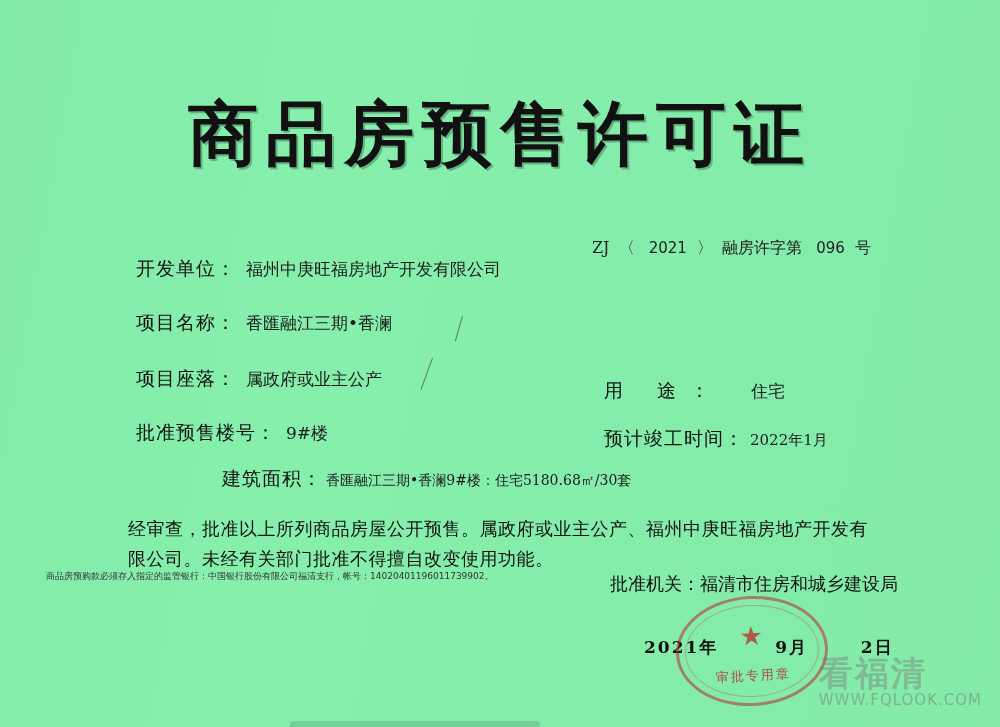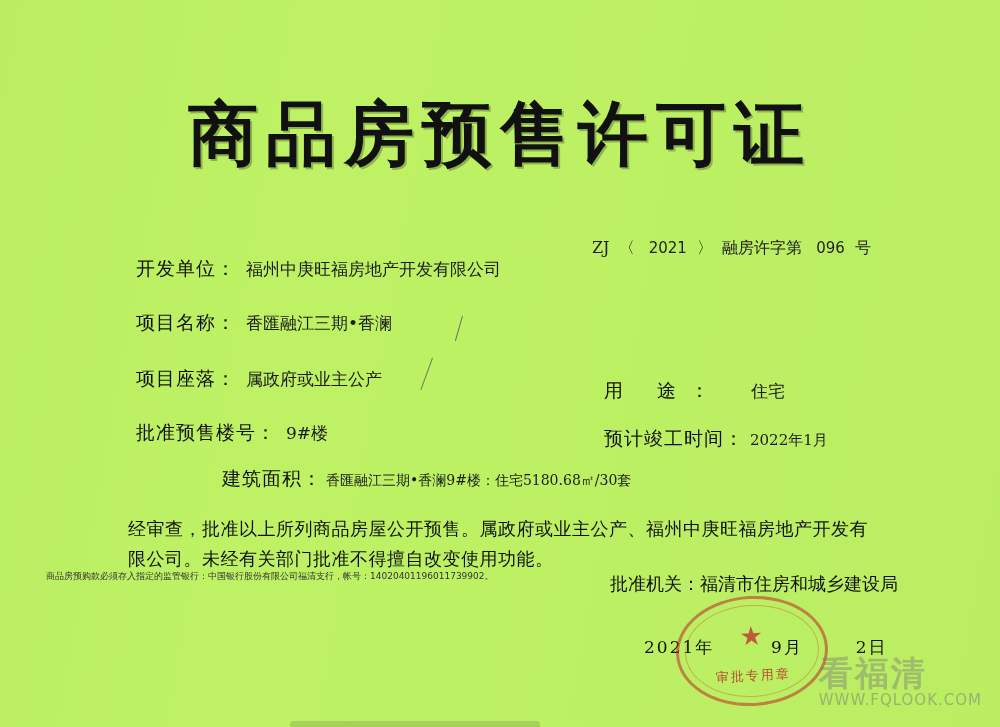--- a/index.html
+++ b/index.html
@@ -11,21 +11,21 @@
     height: 727px;
     background: #ffffff;
     font-family: "DejaVu Sans", "Liberation Sans", sans-serif;
     color: #1a1a1a;
     overflow: hidden;
     position: relative;
   }
   #page {
     position: absolute;
     inset: 0;
-    background: #bef264;
+    background: #86efac;
   }
   
   #page::before {
     content: "";
     position: absolute;
     inset: 0;
     background:
       linear-gradient(100deg, rgba(0,0,0,0.018) 0%, rgba(0,0,0,0.0) 30%, rgba(0,0,0,0.02) 100%);
     pointer-events: none;
   }
@@ -133,21 +133,21 @@
   .issue-date {
     position: absolute;
     top: 636px;
     left: 642px;
     font-family: "DejaVu Serif", "Liberation Serif", serif;
     font-size: 17px;
     color: #111;
     white-space: nowrap;
     letter-spacing: 2px;
   }
-  .issue-date span { margin: 0 2px; }
+  .issue-date span { margin: 0 2px; font-weight: bold; }
   .issue-date .gap1 { display: inline-block; width: 34px; }
   .issue-date .gap2 { display: inline-block; width: 30px; }
 
   
   .seal {
     position: absolute;
     top: 596px;
     left: 676px;
     width: 146px;
     height: 104px;

